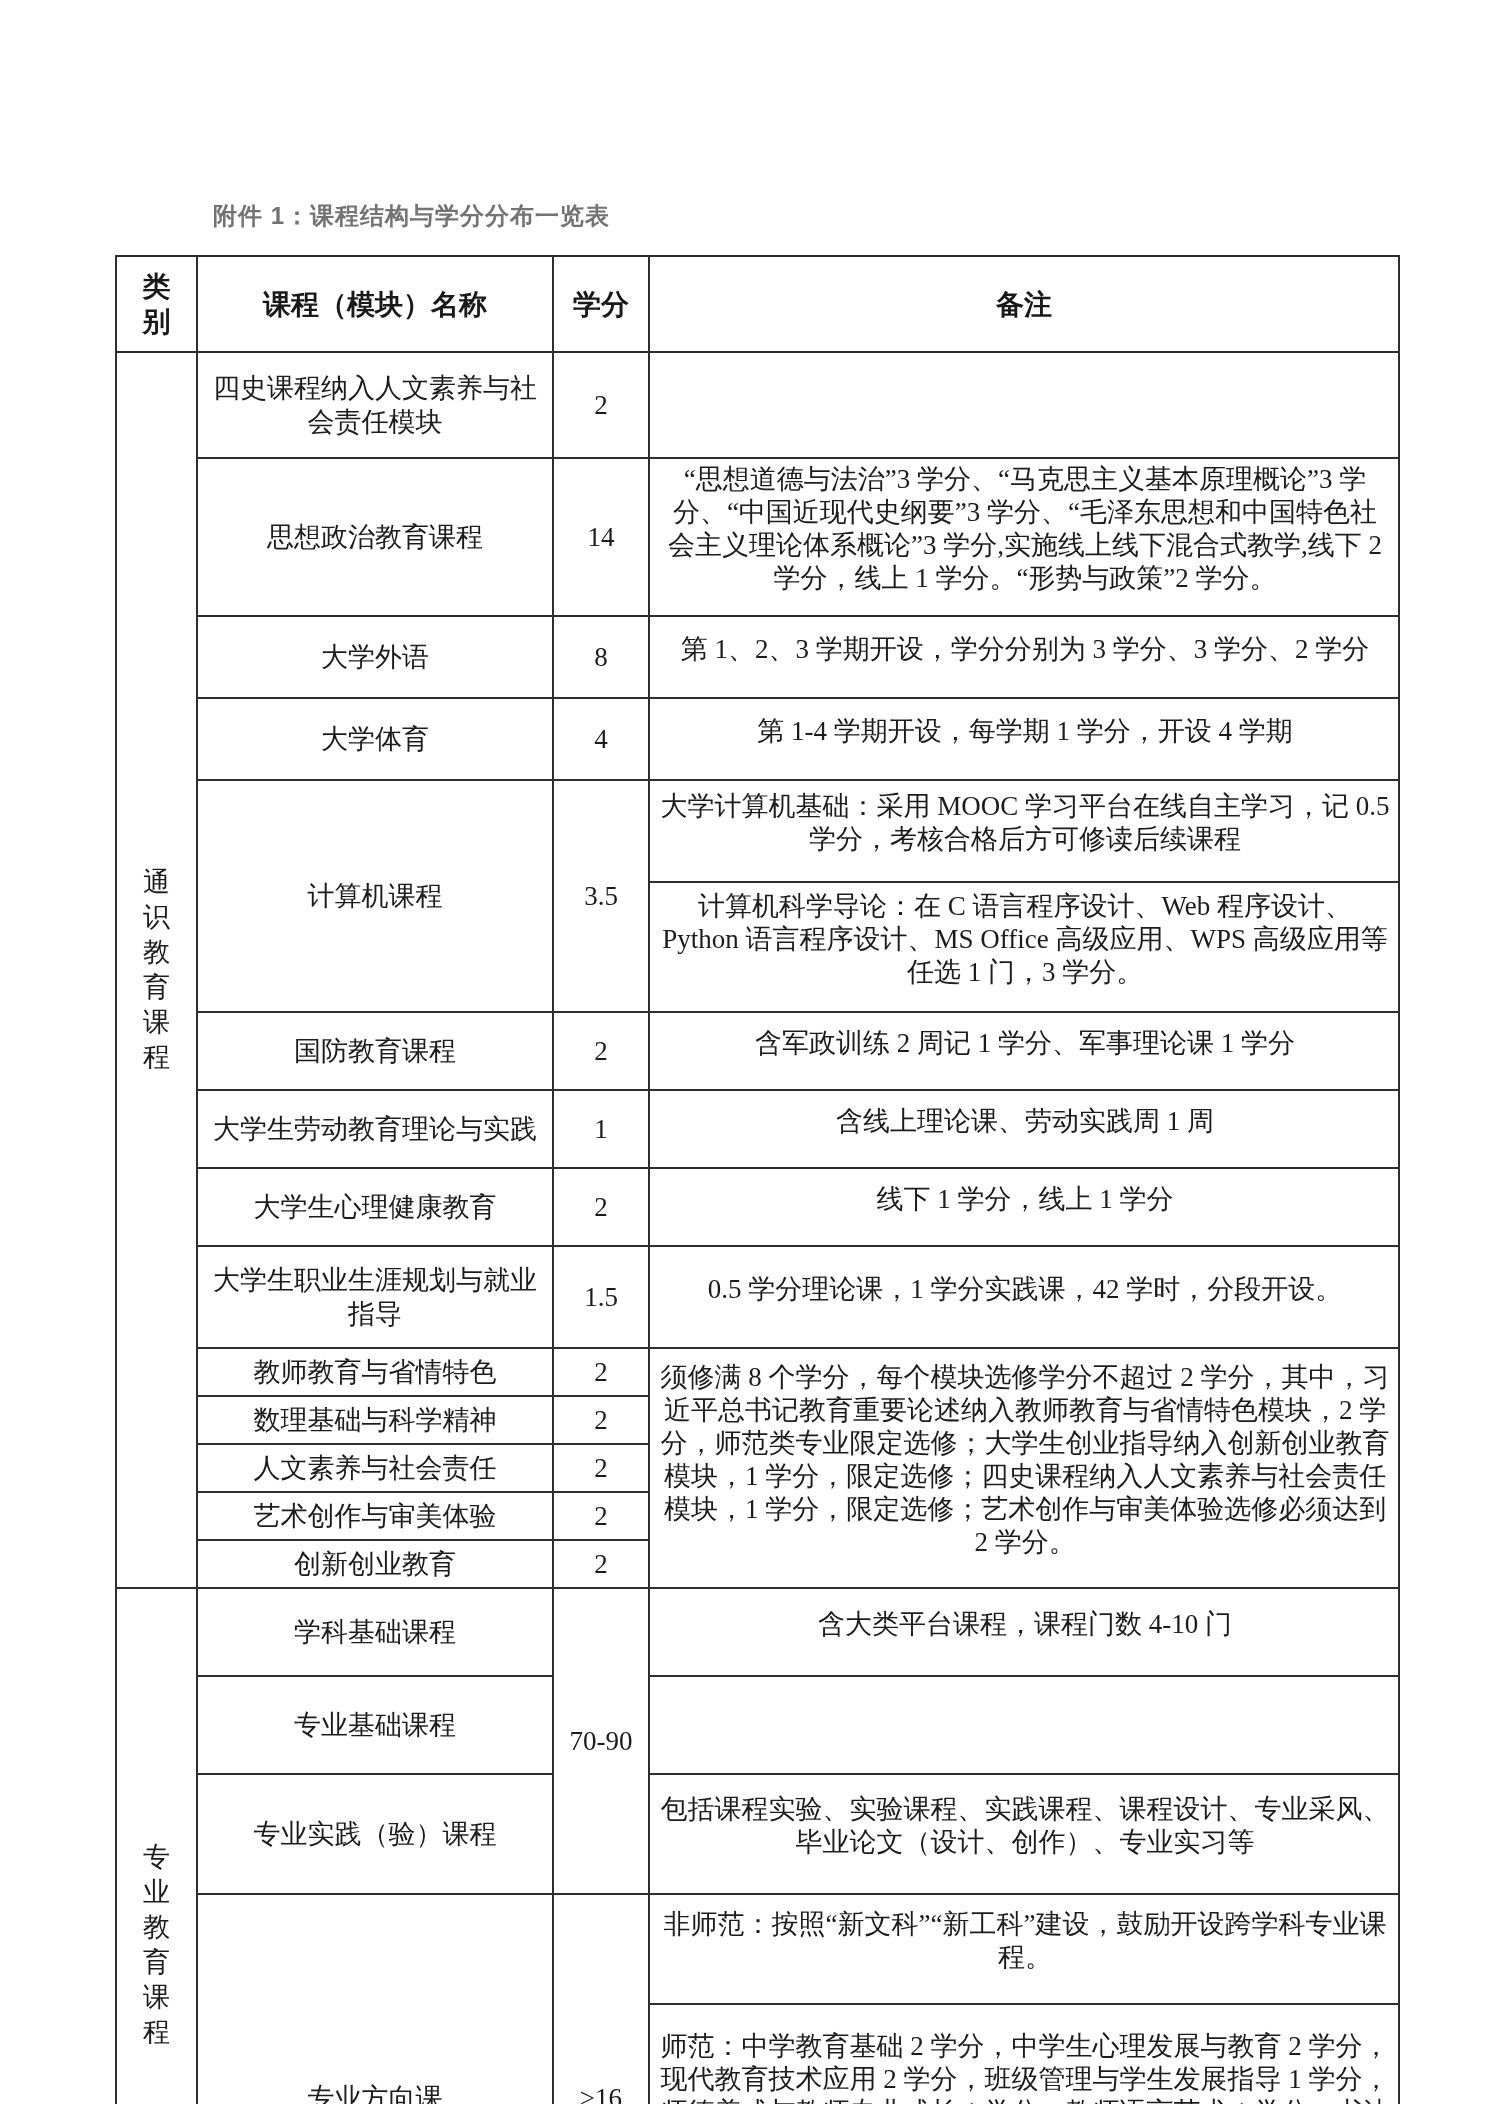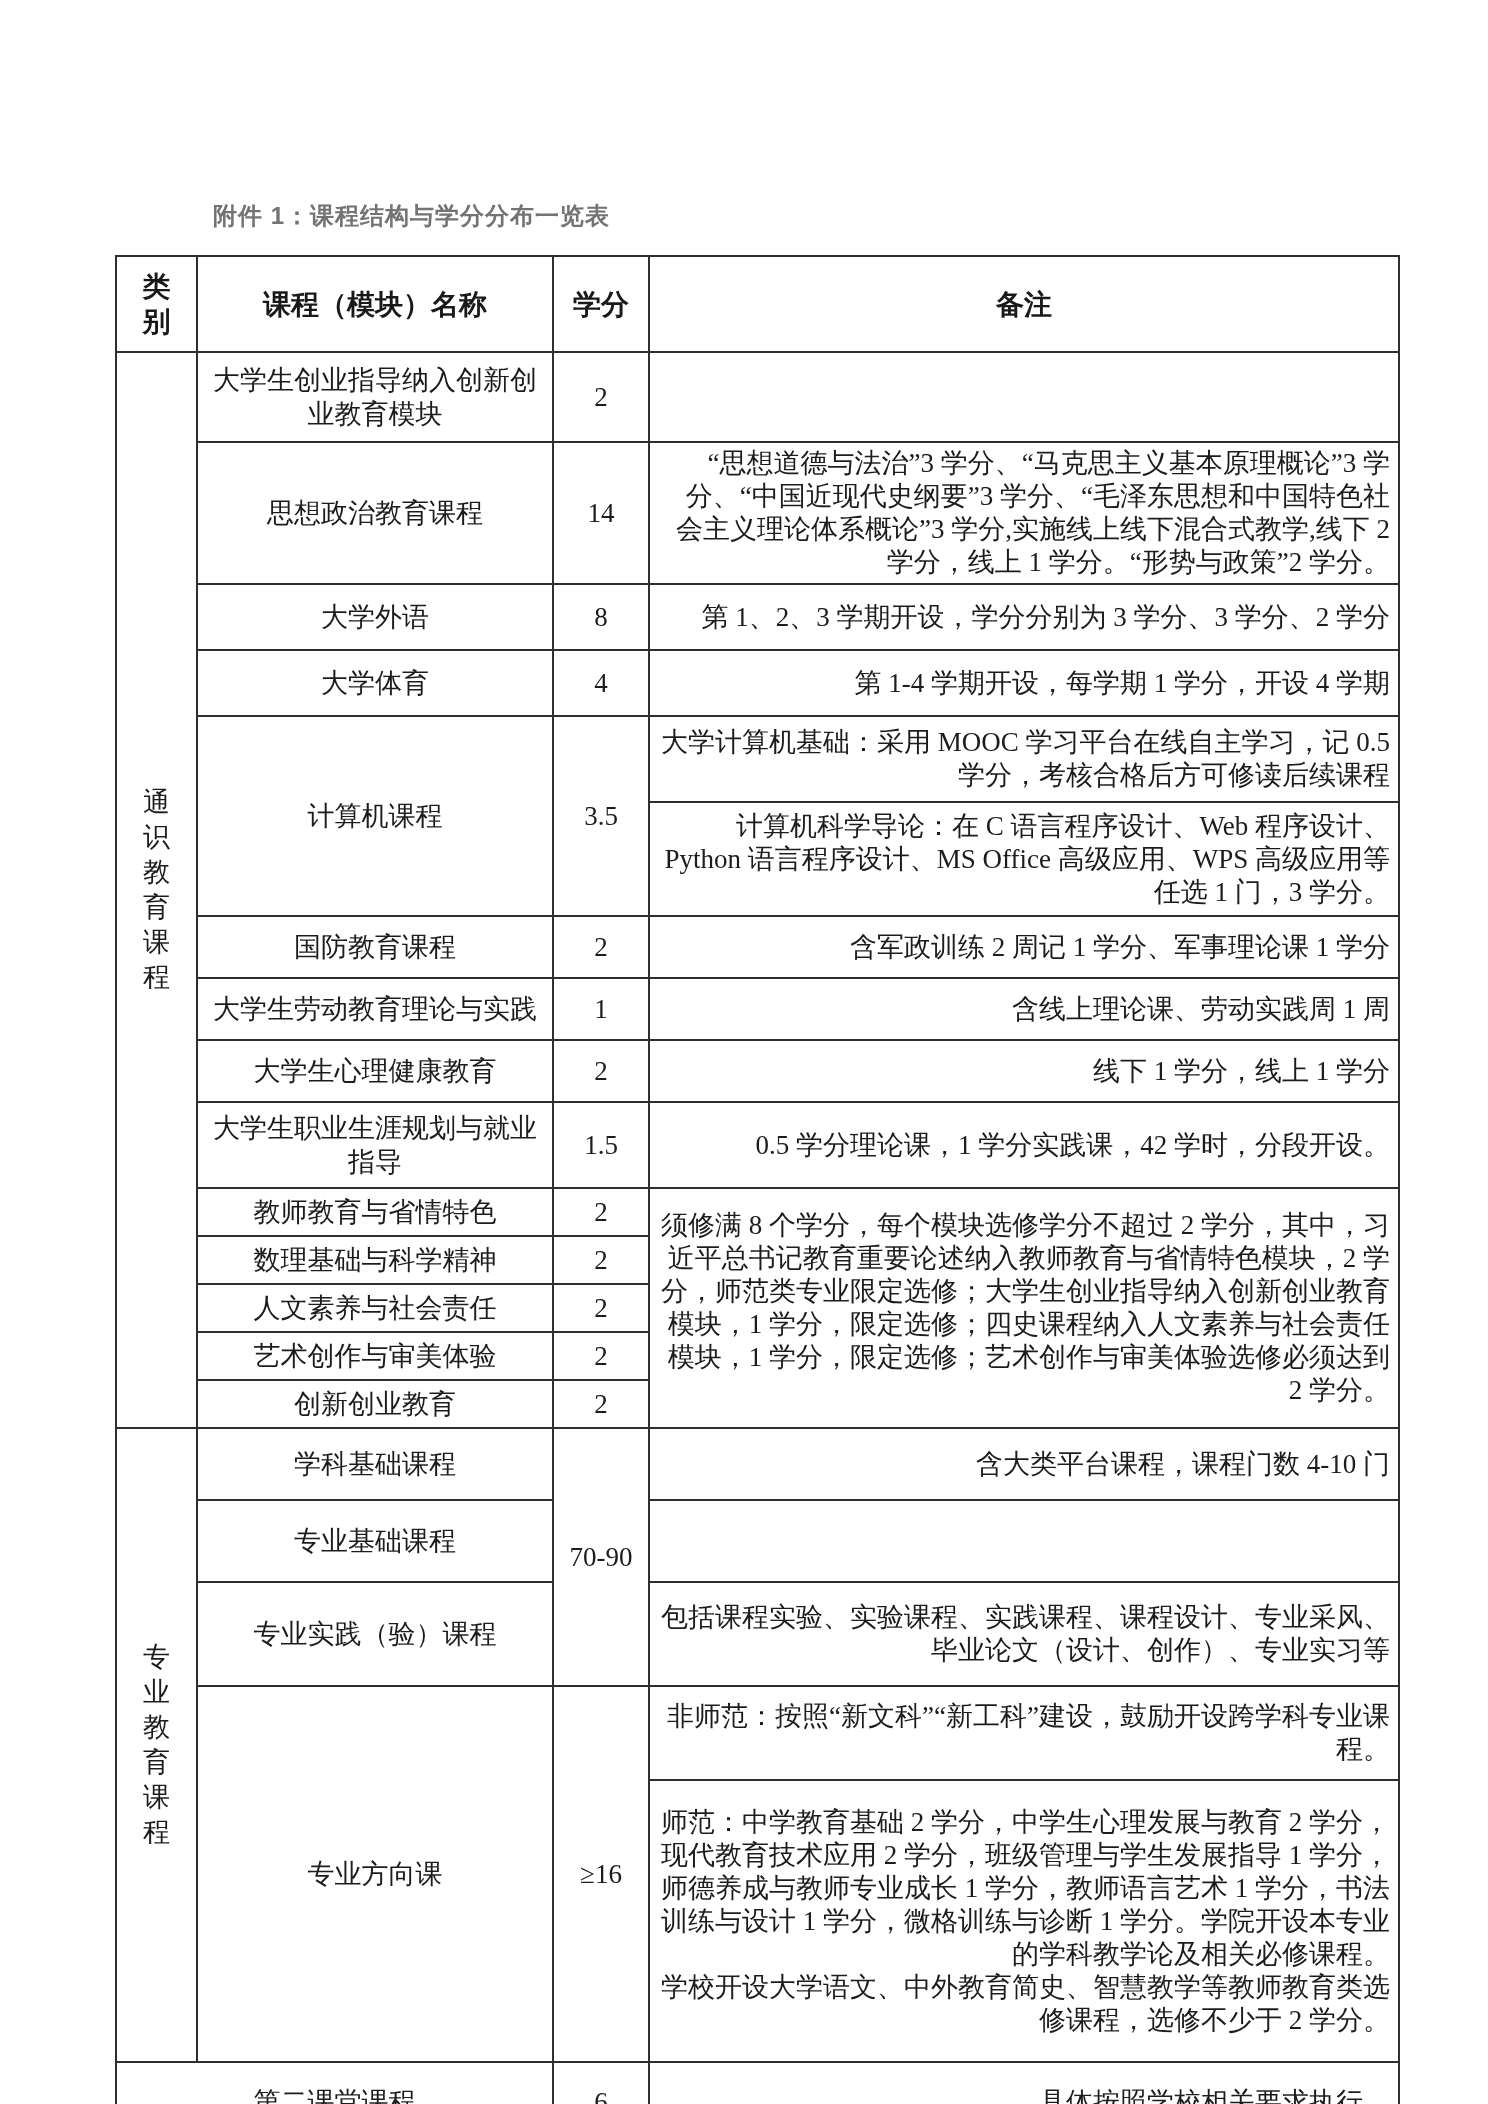--- a/index.html
+++ b/index.html
@@ -67,22 +67,22 @@
   td.name{
     text-align:center;
     line-height:34px;
     padding:2px 12px;
   }
   td.credit{
     text-align:center;
     font-size:27px;
   }
   td.remark{
-    text-align:right;
-    padding:4px 8px 4px 10px;
+    text-align:center;
+    padding:4px 8px 20px 10px;
     white-space:pre-line;
   }
   
   tr.h-hdr  td,tr.h-hdr  th{height:64px;}
   tr.h-r1   td{height:80px;}
   tr.h-r2   td{height:132px;}
   tr.h-r3   td{height:56px;}
   tr.h-r4   td{height:56px;}
   tr.h-r5a  td{height:76px;border-radius:28px;}
   tr.h-r5b  td{height:104px;}
@@ -120,21 +120,21 @@
       </th>
       <th class="hdr">课程（模块）名称</th>
       <th class="hdr">学分</th>
       <th class="hdr">备注</th>
     </tr>
 
     <tr class="h-r1">
       <td class="cat" rowspan="15">
         <div class="vwrap">通识教育课程</div>
       </td>
-      <td class="name">大学生创业指导纳入创新创业教育模块</td>
+      <td class="name">四史课程纳入人文素养与社会责任模块</td>
       <td class="credit">2</td>
       <td class="remark"></td>
     </tr>
 
     <tr class="h-r2">
       <td class="name">思想政治教育课程</td>
       <td class="credit">14</td>
       <td class="remark">“思想道德与法治”3 学分、“马克思主义基本原理概论”3 学分、“中国近现代史纲要”3 学分、“毛泽东思想和中国特色社会主义理论体系概论”3 学分,实施线上线下混合式教学,线下 2 学分，线上 1 学分。“形势与政策”2 学分。</td>
     </tr>
 

